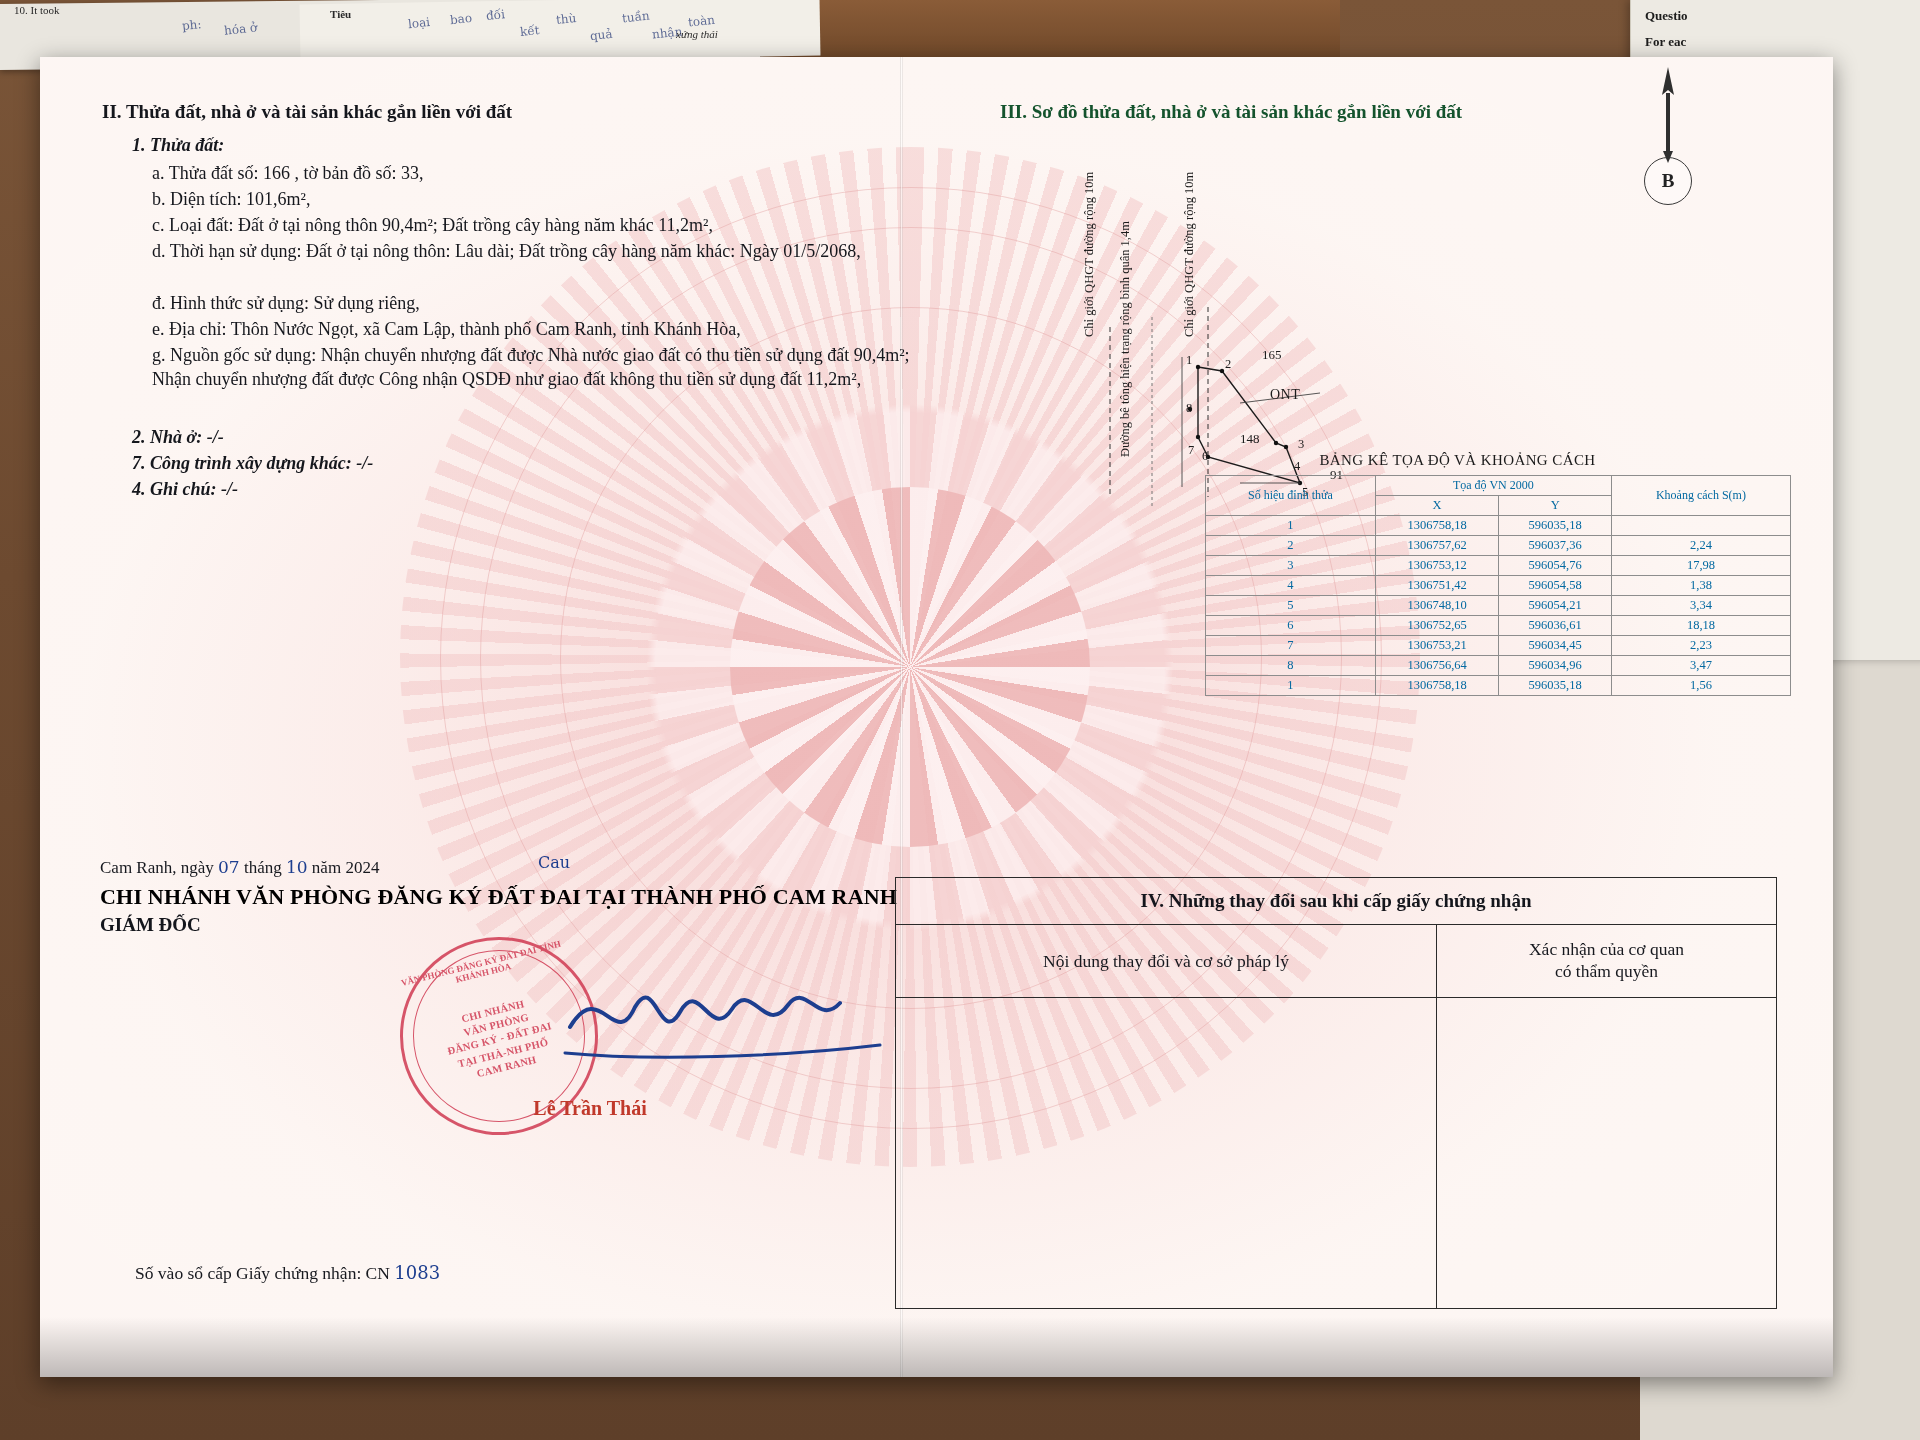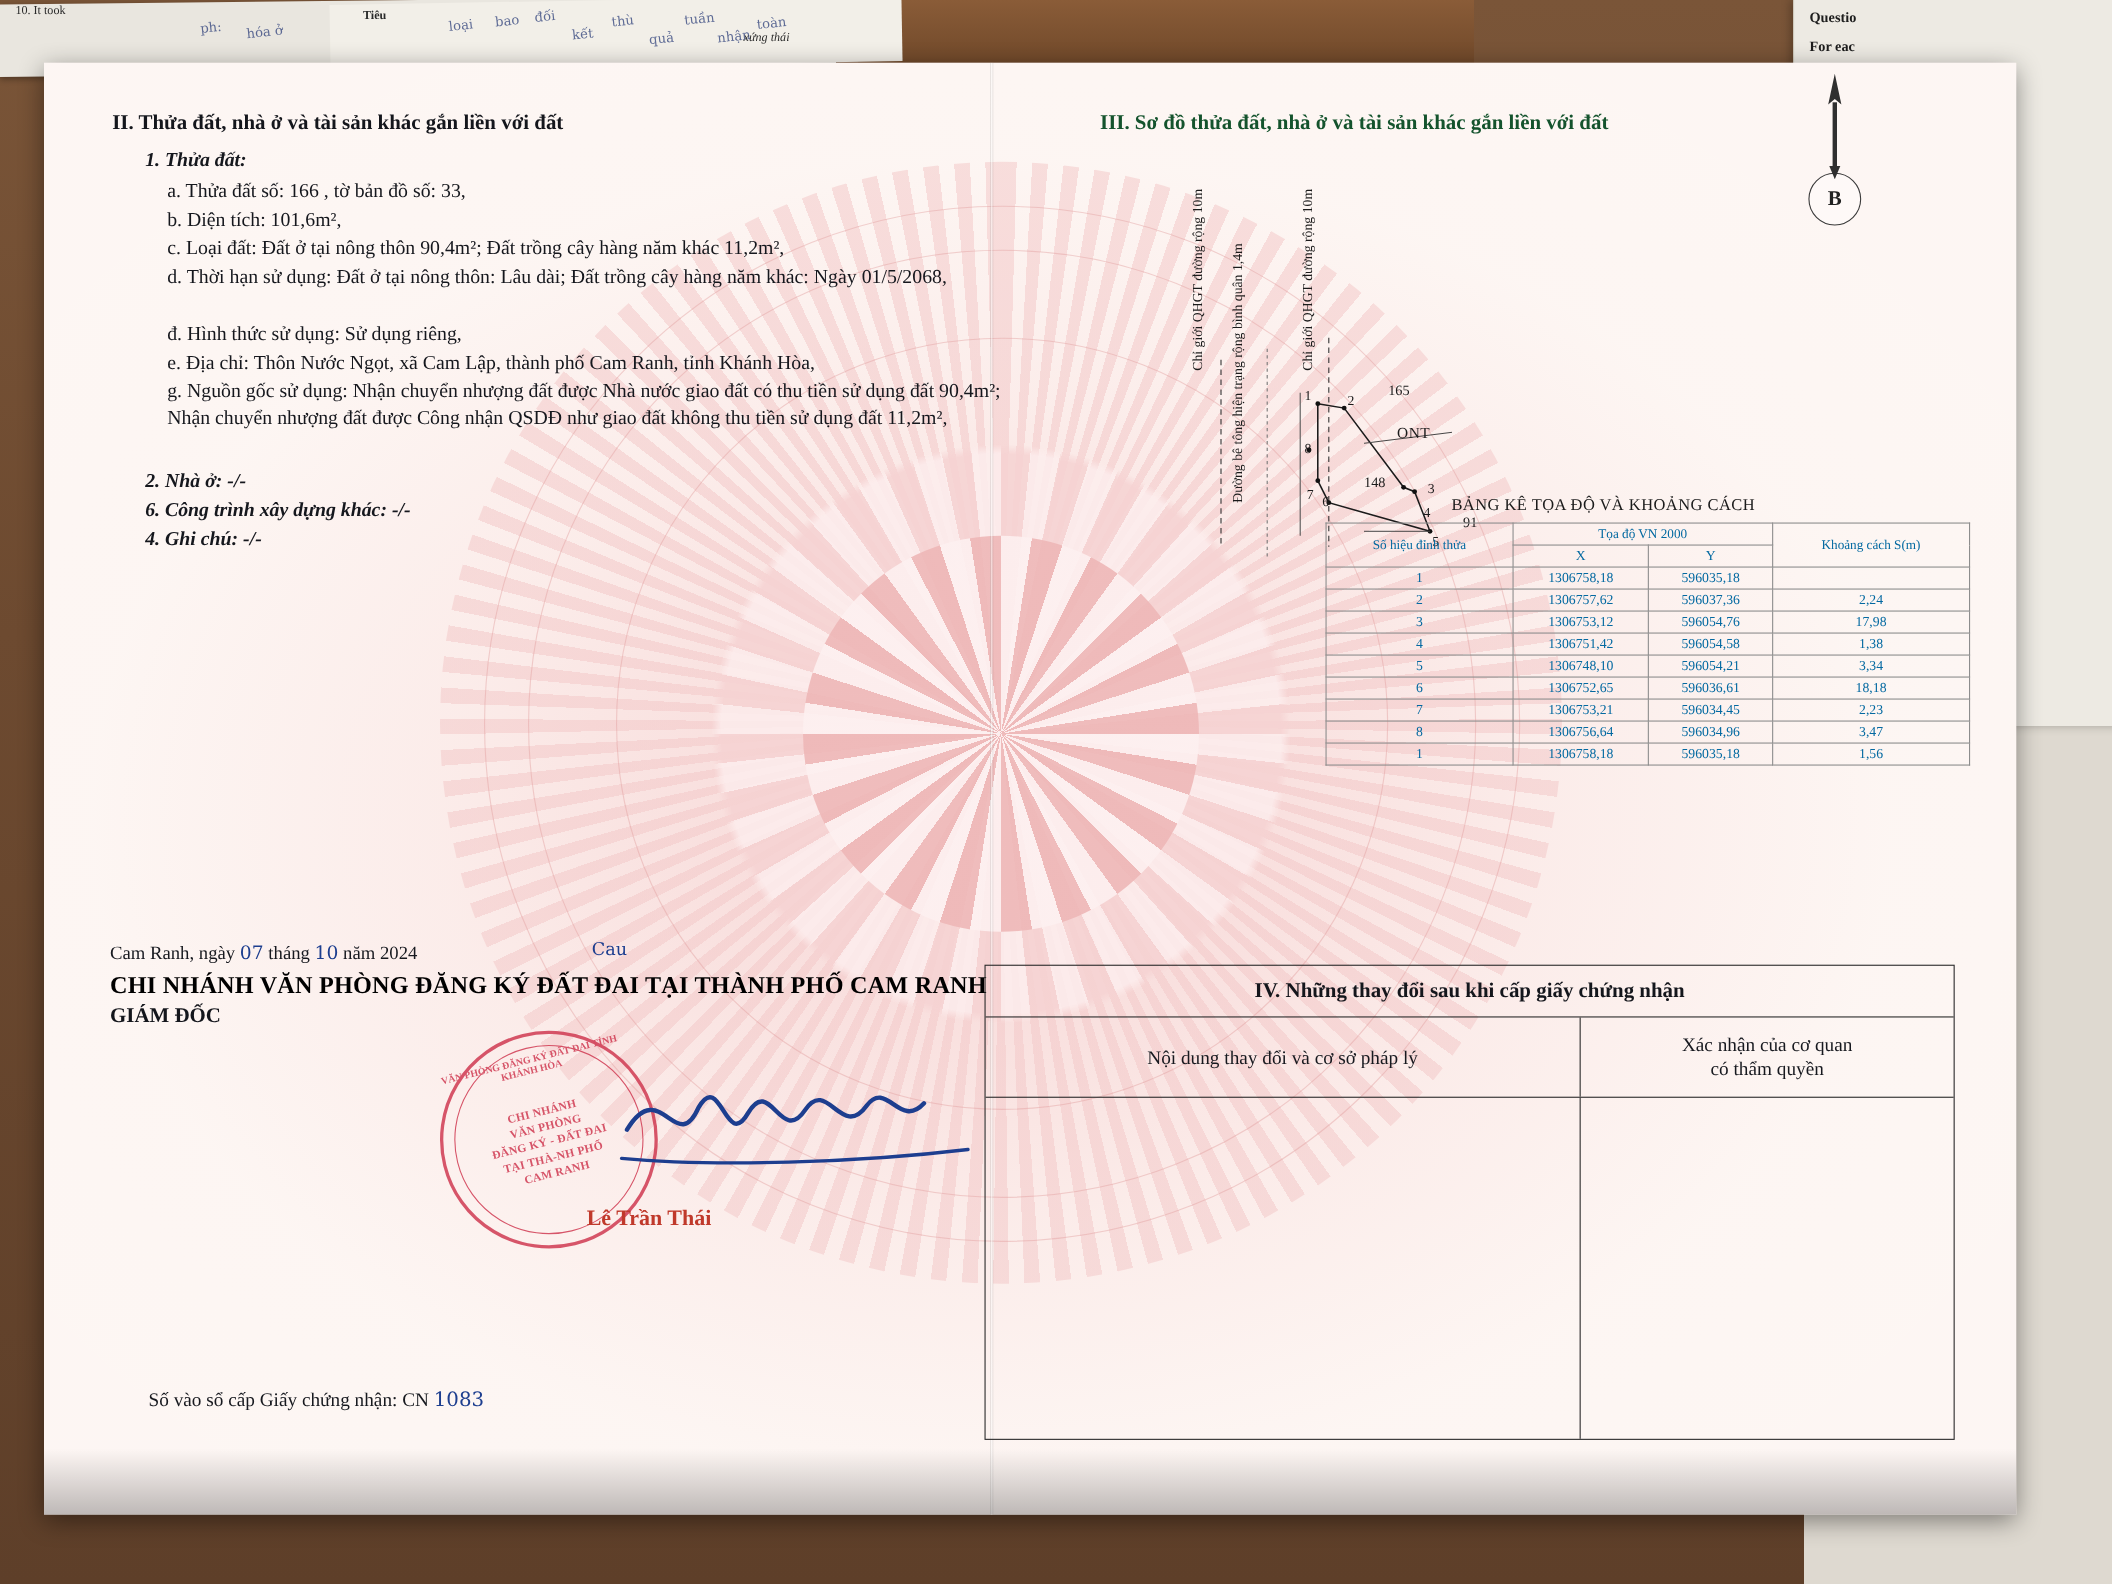--- a/index.html
+++ b/index.html
@@ -189,21 +189,21 @@
     <div class="sec-title" style="left:62px;top:44px;">II. Thửa đất, nhà ở và tài sản khác gắn liền với đất</div>
     <div class="txt ital" style="left:92px;top:76px;">1. Thửa đất:</div>
     <div class="txt" style="left:112px;top:104px;width:720px;">a. Thửa đất số: 166            , tờ bản đồ số: 33,</div>
     <div class="txt" style="left:112px;top:130px;width:720px;">b. Diện tích: 101,6m²,</div>
     <div class="txt" style="left:112px;top:156px;width:760px;">c. Loại đất: Đất ở tại nông thôn 90,4m²; Đất trồng cây hàng năm khác 11,2m²,</div>
     <div class="txt" style="left:112px;top:182px;width:720px;">d. Thời hạn sử dụng: Đất ở tại nông thôn: Lâu dài; Đất trồng cây hàng năm khác: Ngày 01/5/2068,</div>
     <div class="txt" style="left:112px;top:234px;width:760px;">đ. Hình thức sử dụng: Sử dụng riêng,</div>
     <div class="txt" style="left:112px;top:260px;width:800px;">e. Địa chỉ: Thôn Nước Ngọt, xã Cam Lập, thành phố Cam Ranh, tỉnh Khánh Hòa,</div>
     <div class="txt" style="left:112px;top:286px;width:760px;">g. Nguồn gốc sử dụng: Nhận chuyển nhượng đất được Nhà nước giao đất có thu tiền sử dụng đất 90,4m²; Nhận chuyển nhượng đất được Công nhận QSDĐ như giao đất không thu tiền sử dụng đất 11,2m²,</div>
     <div class="txt ital" style="left:92px;top:368px;">2. Nhà ở: -/-</div>
-    <div class="txt ital" style="left:92px;top:394px;">6. Công trình xây dựng khác: -/-</div>
+    <div class="txt ital" style="left:92px;top:394px;">7. Công trình xây dựng khác: -/-</div>
     <div class="txt ital" style="left:92px;top:420px;">4. Ghi chú: -/-</div>
 
     <div class="diag-title" style="left:960px;top:44px;">III. Sơ đồ thửa đất, nhà ở và tài sản khác gắn liền với đất</div>
 
     <div class="north" style="left:1604px;top:100px;">
       <div class="circle">B</div>
     </div>
     <svg class="north" style="left:1612px;top:10px;" width="32" height="100" viewBox="0 0 32 100">
       <polygon points="16,0 22,28 16,23 10,28" fill="#2f2f2f"></polygon>
       <rect x="14" y="26" width="4" height="60" fill="#2f2f2f"></rect>

